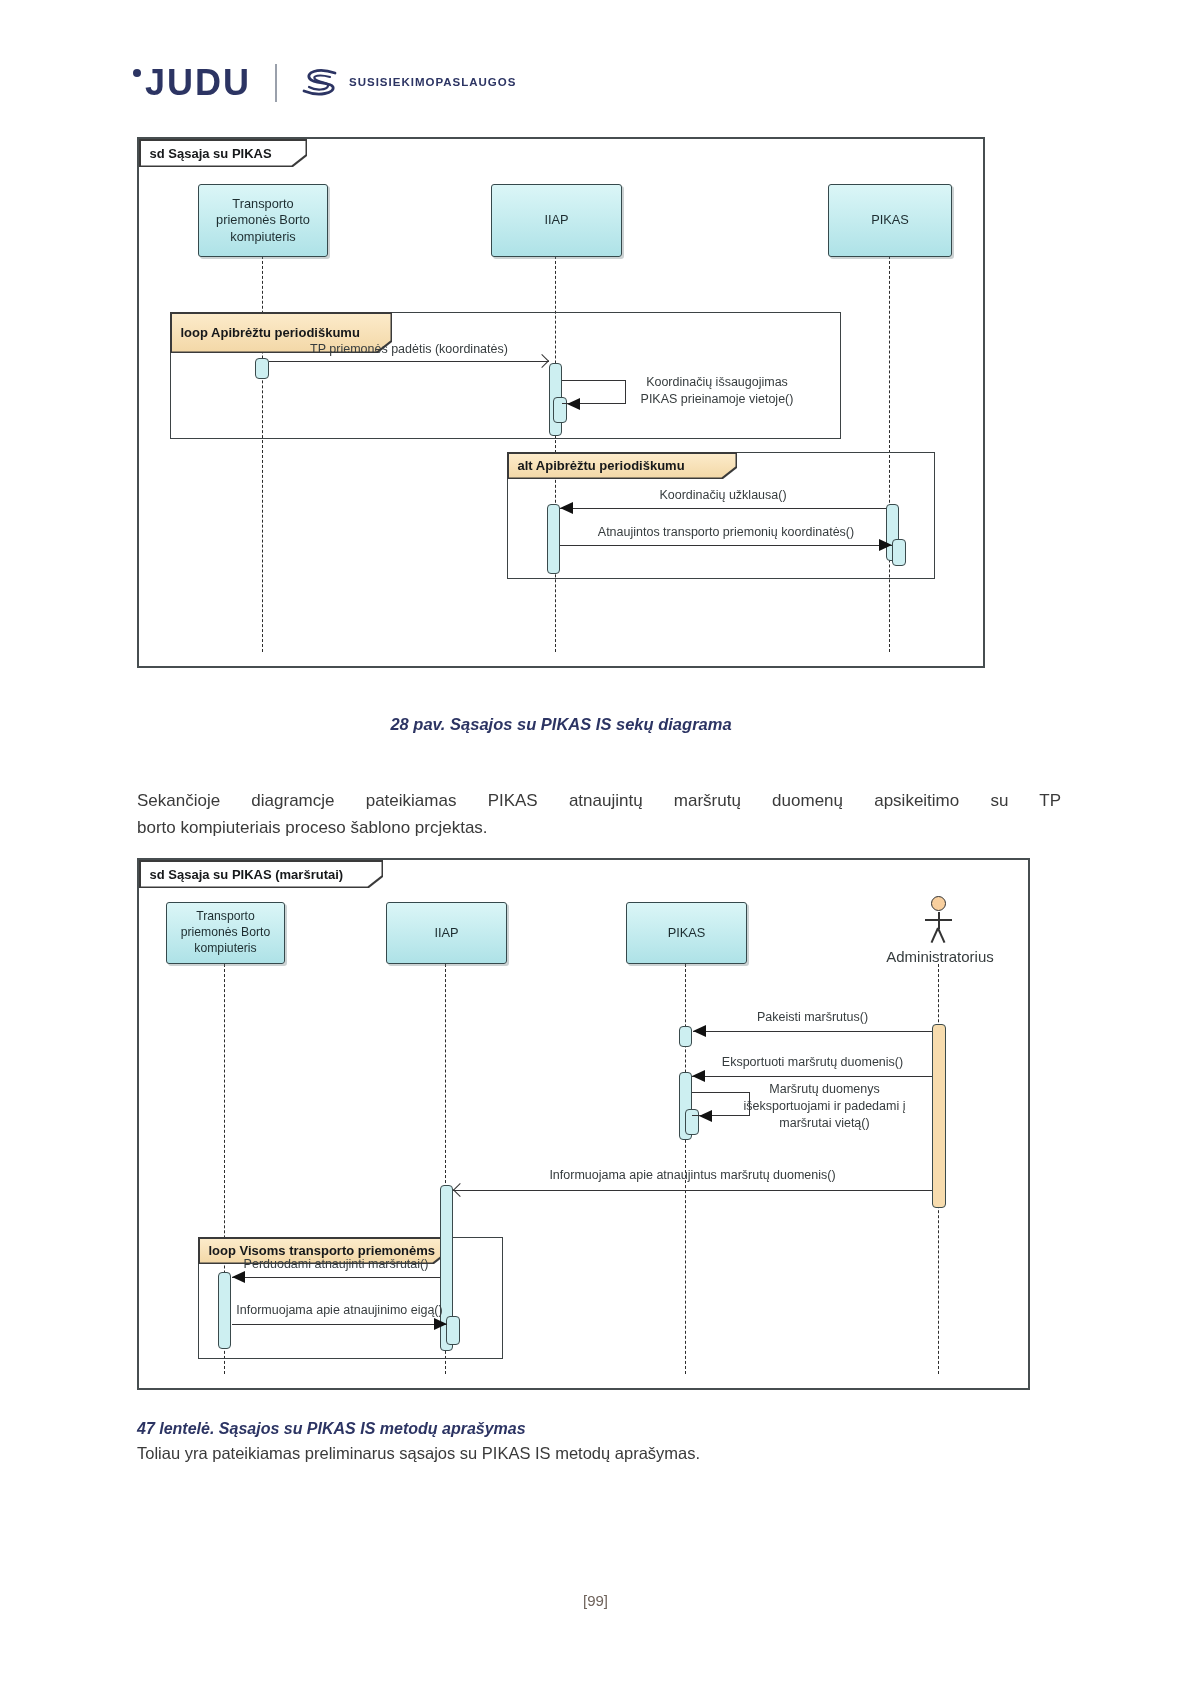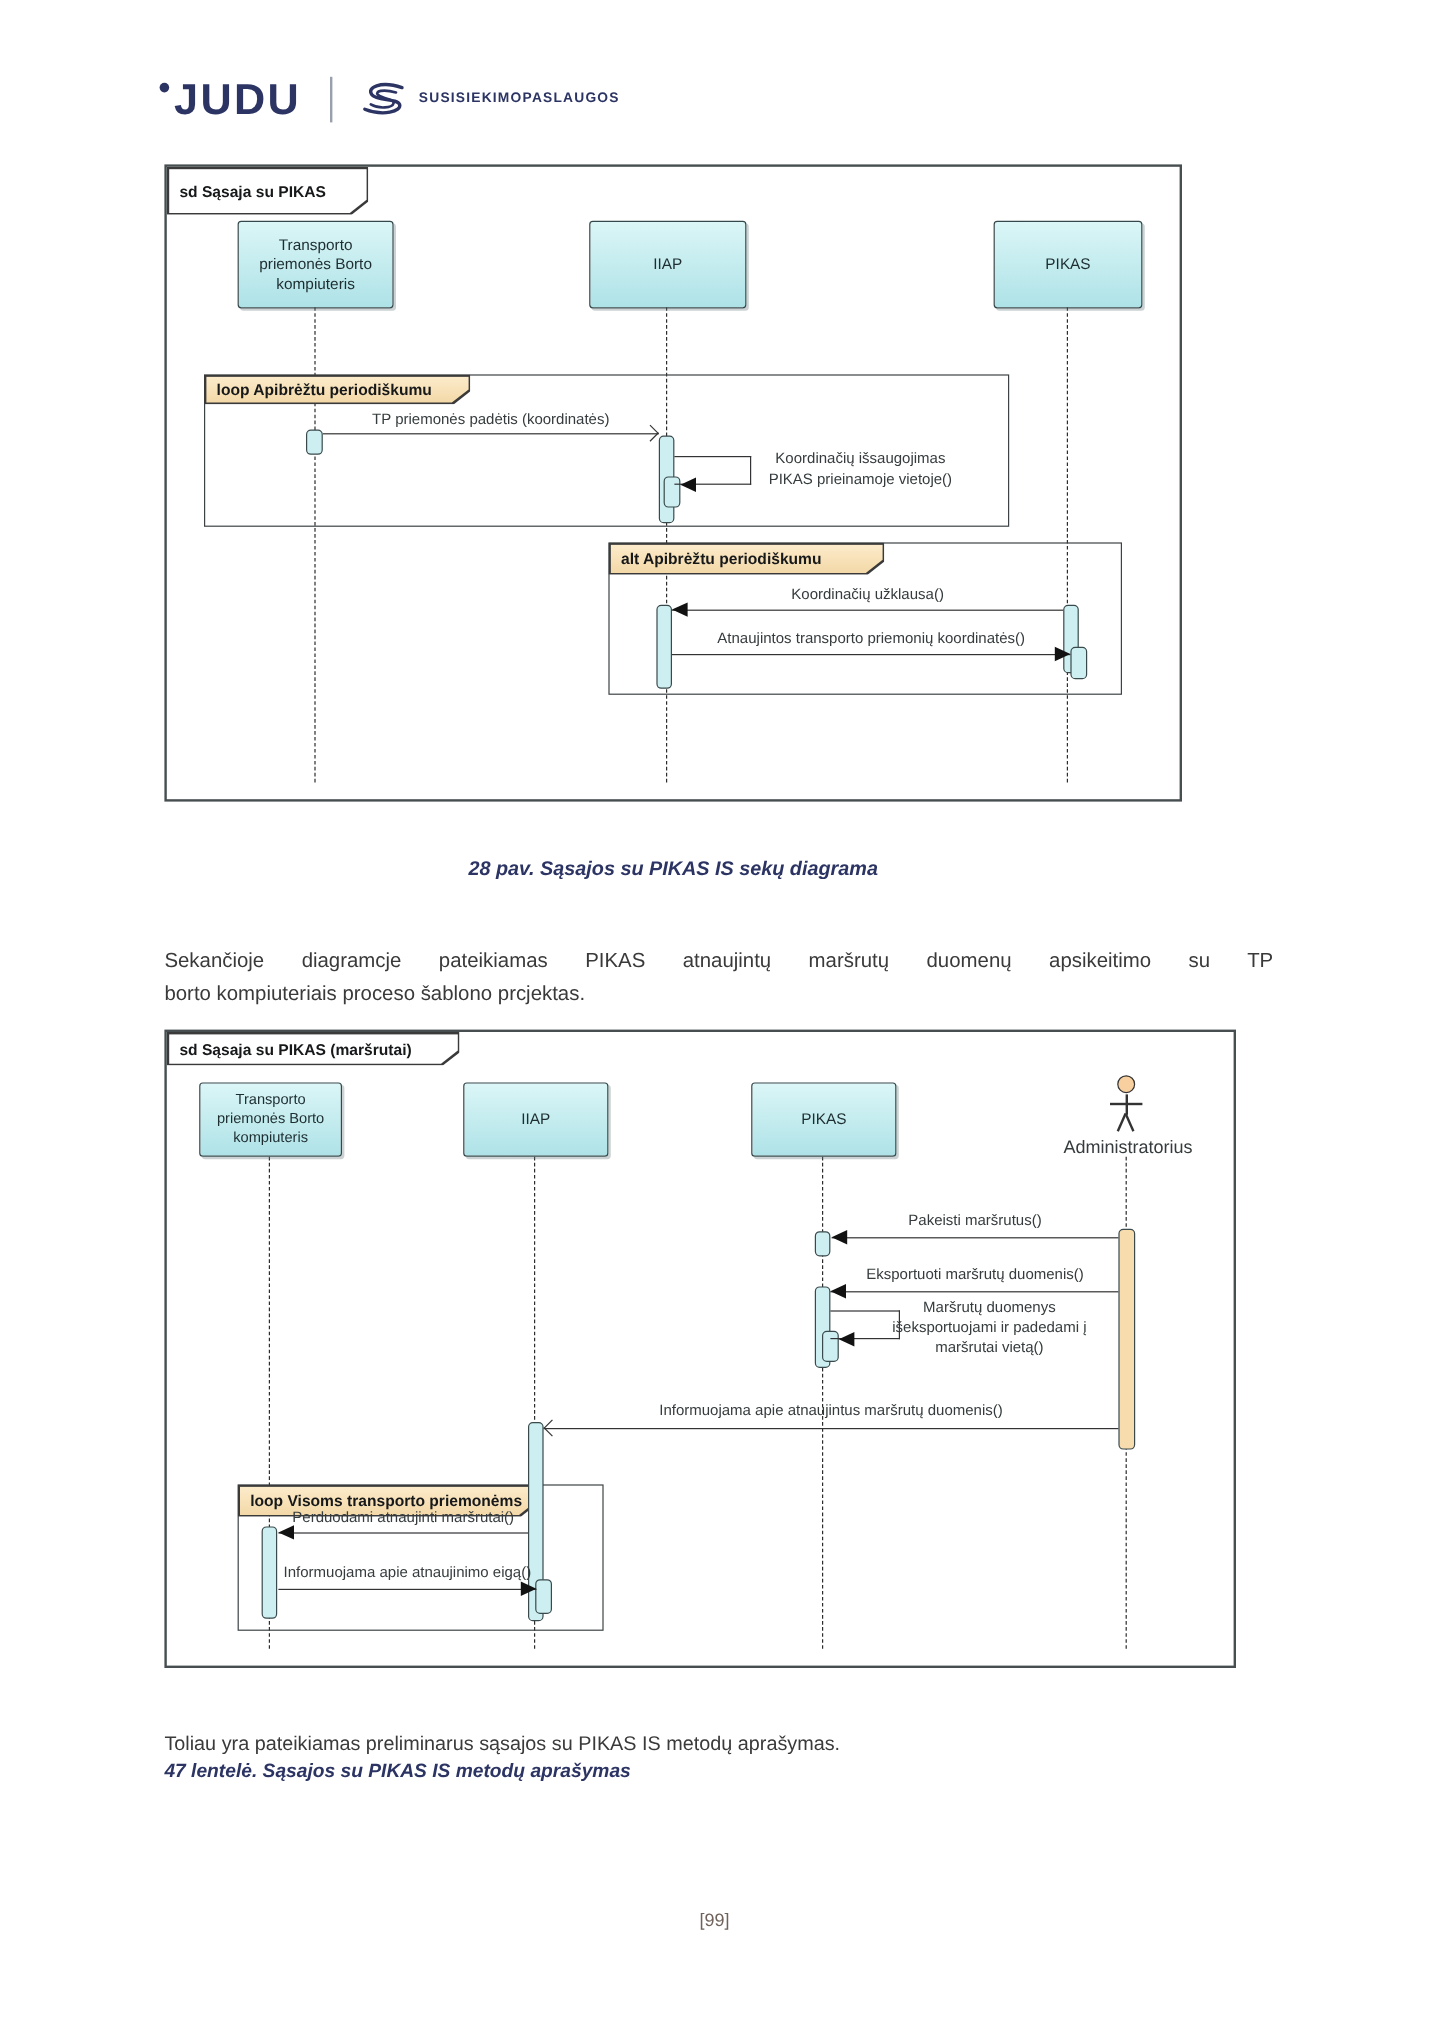--- a/index.html
+++ b/index.html
@@ -80,21 +80,21 @@
     </div>
   </div>
 
   <section class="sd" id="d1" style="left:137px;top:137px;width:848px;height:531px;">
 
     <div class="life" style="left:123px;top:117px;height:396px;"></div>
     <div class="life" style="left:416px;top:117px;height:396px;"></div>
     <div class="life" style="left:750px;top:117px;height:396px;"></div>
 
     <div class="frag-box" style="left:31px;top:173px;width:671px;height:127px;"></div>
-    <div class="frag" style="left:31px;top:173px;width:222px;height:25px;">
+    <div class="frag" style="left:31px;top:173px;width:222px;height:41px;">
       <div class="frag-in">loop Apibrėžtu periodiškumu</div>
     </div>
 
     <div class="frag-box" style="left:368px;top:313px;width:428px;height:127px;"></div>
     <div class="frag" style="left:368px;top:313px;width:230px;height:27px;">
       <div class="frag-in">alt Apibrėžtu periodiškumu</div>
     </div>
 
     <div class="act" style="left:116px;top:219px;width:14px;height:21px;"></div>
     <div class="act" style="left:410px;top:224px;width:13px;height:73px;"></div>
@@ -117,21 +117,21 @@
     <span class="ah-l" style="left:421px;top:363px;"></span>
 
     <div class="mt" style="left:421px;top:386px;width:332px;">Atnaujintos transporto priemonių koordinatės()</div>
     <div class="ml" style="left:421px;top:406px;width:332px;"></div>
     <span class="ah-r" style="left:740px;top:400px;"></span>
 
     <div class="obj" style="left:59px;top:45px;width:130px;height:73px;">Transporto priemonės Borto kompiuteris</div>
     <div class="obj" style="left:352px;top:45px;width:131px;height:73px;">IIAP</div>
     <div class="obj" style="left:689px;top:45px;width:124px;height:73px;">PIKAS</div>
 
-    <div class="frag" style="left:0;top:0;width:168px;height:40px;">
+    <div class="frag" style="left:0;top:0;width:168px;height:28px;">
       <div class="frag-in white">sd Sąsaja su PIKAS</div>
     </div>
   </section>
 
   <div class="caption" style="left:137px;top:715px;width:848px;">28 pav. Sąsajos su PIKAS IS sekų diagrama</div>
 
   <div class="para">
     <div class="para-l1">Sekančioje diagramcje pateikiamas PIKAS atnaujintų maršrutų duomenų apsikeitimo su TP</div>
     <div class="para-l2">borto kompiuteriais proceso šablono prcjektas.</div>
   </div>
@@ -194,17 +194,17 @@
     <div class="mt" style="left:736px;top:88px;width:130px;font-size:15px;">Administratorius</div>
 
     <div class="frag" style="left:0;top:0;width:244px;height:28px;">
       <div class="frag-in white">sd Sąsaja su PIKAS (maršrutai)</div>
     </div>
   </section>
 
 
   <div class="body-line" style="left:137px;top:1444px;">Toliau yra pateikiamas preliminarus sąsajos su PIKAS IS metodų aprašymas.</div>
 
-  <div class="table-cap" style="left:137px;top:1468px;">47 lentelė. Sąsajos su PIKAS IS metodų aprašymas</div>
+  <div class="table-cap" style="left:137px;top:1420px;">47 lentelė. Sąsajos su PIKAS IS metodų aprašymas</div>
 
   <div class="pagenum">[99]</div>
 
 </div>
 
 </body></html>

